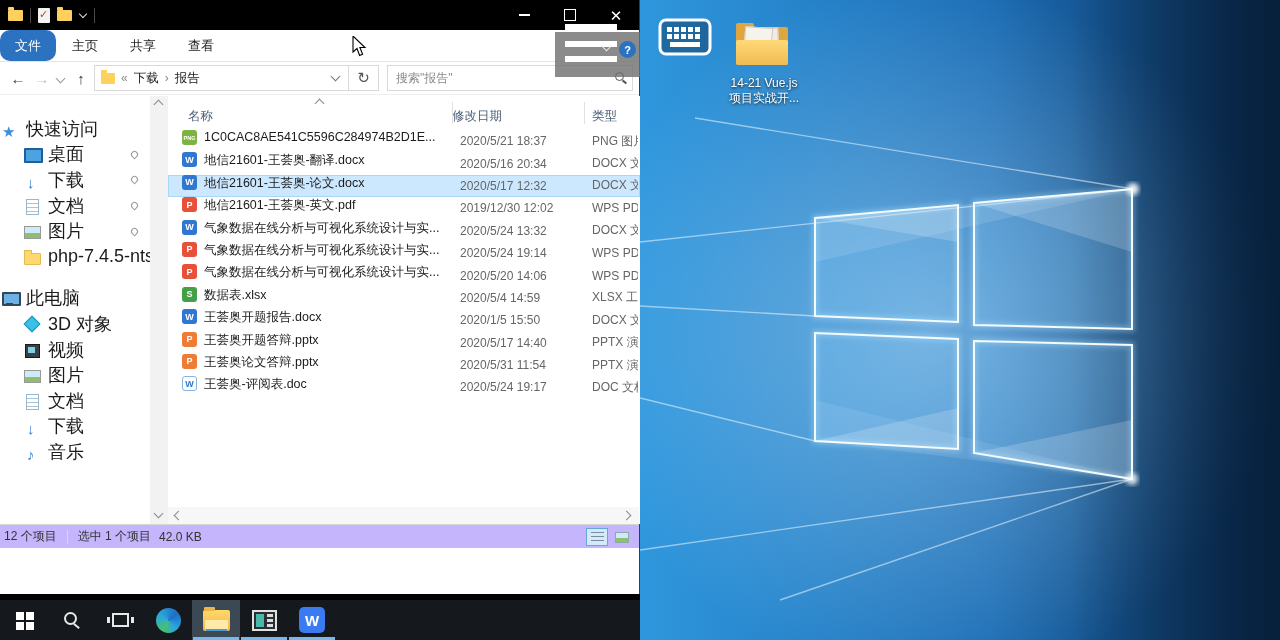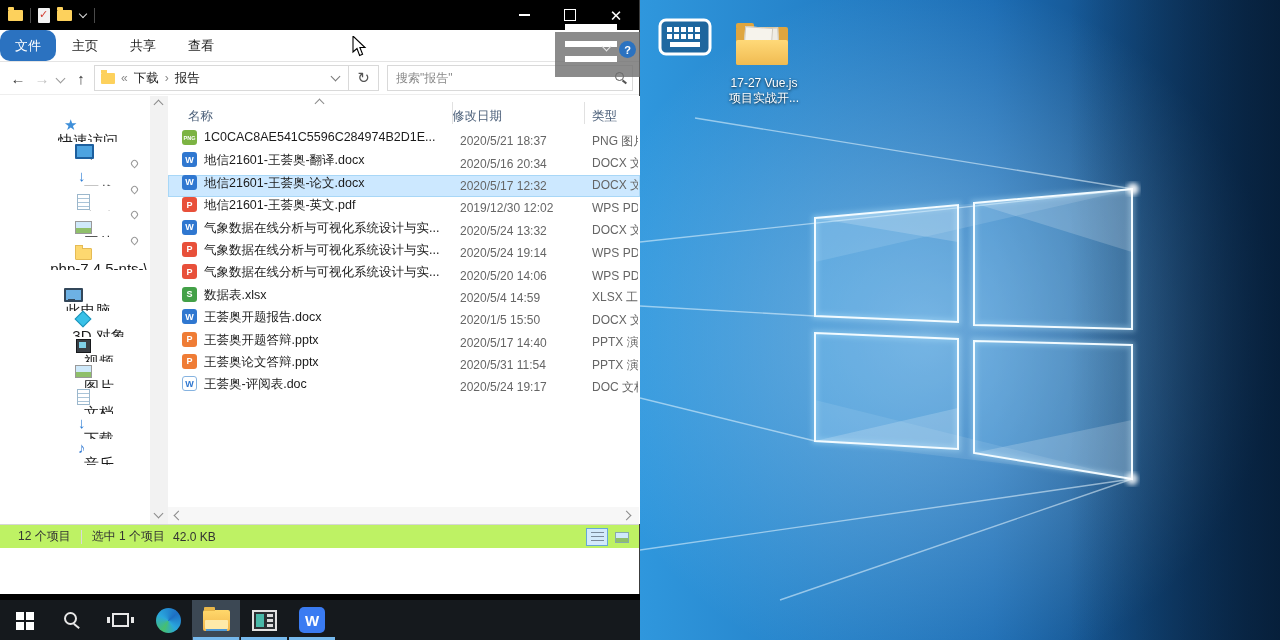--- a/index.html
+++ b/index.html
@@ -50,21 +50,21 @@
   .ab-sep{color:#8a8a8a;font-size:12px;}
   .ab-chev{margin-left:auto;width:12px;height:12px;position:relative;}
   .ab-chev::before{content:"";position:absolute;left:2px;top:1px;width:6px;height:6px;border-right:1.3px solid #777;border-bottom:1.3px solid #777;transform:rotate(45deg);}
   .refreshbox{flex:0 0 30px;height:26px;border:1px solid #d9d9d9;border-left:none;display:flex;align-items:center;justify-content:center;color:#555;font-size:15px;}
   .searchbox{flex:1;height:26px;border:1px solid #d9d9d9;margin-left:8px;display:flex;align-items:center;padding:0 8px;font-size:12px;color:#8a8a8a;position:relative;}
   .mag{position:absolute;right:8px;top:6px;width:9px;height:9px;border:1.6px solid #555;border-radius:50%;}
   .mag::after{content:"";position:absolute;right:-4px;bottom:-3px;width:5px;height:1.8px;background:#555;transform:rotate(40deg);}
 
   
   .sidebar{position:absolute;left:0;top:96px;width:150px;bottom:70px;overflow:hidden;background:#fff;padding-top:20px;}
-  .sb-item{display:flex;align-items:center;height:25.6px;padding-left:48px;font-size:15px;color:#1b1b1b;white-space:nowrap;flex-direction:column;}
+  .sb-item{display:flex;align-items:center;height:25.6px;padding-left:48px;font-size:18px;color:#1b1b1b;white-space:nowrap;}
   .sb-item.hdr{padding-left:26px;}
   .sb-item.gap{margin-top:16px;}
   .sbl{overflow:hidden;}
   .pin{margin-left:auto;margin-right:12px;width:7px;height:7px;border:1.6px solid #9a9a9a;border-radius:50% 50% 50% 0;transform:rotate(-45deg);flex:0 0 7px;}
   .sbi{width:16px;height:16px;margin-right:8px;margin-left:-24px;position:relative;flex:0 0 16px;}
   .star-icon::before{content:"★";color:#3f8fd9;font-size:15px;line-height:16px;}
   .desktop-icon::before{content:"";position:absolute;left:0;top:2px;width:15px;height:11px;background:#4da3e0;border:2px solid #1d5f9e;border-radius:1px;}
   .download-icon::before{content:"↓";color:#2f7fd6;font-weight:bold;font-size:15px;line-height:16px;margin-left:3px;}
   .doc-icon::before{content:"";position:absolute;left:2px;top:1px;width:11px;height:14px;background:repeating-linear-gradient(#fff 0 3px,#aac4d8 3px 4px);border:1px solid #9bb7cc;}
   .pic-icon::before{content:"";position:absolute;left:0;top:3px;width:15px;height:11px;border:1px solid #999;background:linear-gradient(180deg,#cfe9fa 0 55%,#8fbf6a 55% 100%);}
@@ -99,21 +99,21 @@
   .fic.docx{background:#2f77d0;}
   .fic.pdf{background:#e8503a;}
   .fic.xlsx{background:#43a047;}
   .fic.pptx{background:#ef7c35;}
   .fic.doc{background:#fff;color:#2f77d0;border:1px solid #86b3e0;}
 
   .hscroll{position:absolute;left:168px;right:0;bottom:70px;height:17px;background:#f7f7f7;z-index:1;}
   .hs-l{position:absolute;left:7px;top:5px;transform:rotate(-45deg);width:7px;height:7px;border-left:1.6px solid #8a8a8a;border-top:1.6px solid #8a8a8a;}
   .hs-r{position:absolute;right:9px;top:5px;transform:rotate(135deg);width:7px;height:7px;border-left:1.6px solid #8a8a8a;border-top:1.6px solid #8a8a8a;}
 
-  .statusbar{position:absolute;left:0;right:0;bottom:46px;height:24px;background:#bef264;border-top:1px solid #d6d6d6;display:flex;align-items:center;font-size:12px;color:#333;padding-left:18px;}
+  .statusbar{position:absolute;left:0;right:0;bottom:46px;height:24px;background:#c4b5fd;border-top:1px solid #d6d6d6;display:flex;align-items:center;font-size:12px;color:#333;padding-left:4px;}
   .st-sep{width:1px;height:14px;background:#d9d9d9;margin:0 10px;}
   .viewbtns{position:absolute;right:6px;top:3px;display:flex;gap:3px;}
   .vb{width:22px;height:18px;border:1px solid transparent;display:flex;align-items:center;justify-content:center;}
   .vb.active{border-color:#66a7d8;background:#d3eafb;}
   .vb-det{width:13px;height:11px;background:repeating-linear-gradient(#7a8a9a 0 1.5px,transparent 1.5px 4px);}
   .vb-pic{width:14px;height:11px;border:1px solid #8aa;background:linear-gradient(180deg,#cfe9fa 0 55%,#8fbf6a 55% 100%);}
 
   
   .rec-overlay{position:absolute;left:555px;top:32px;width:85px;height:45px;background:rgba(110,110,110,.8);z-index:6;}
   .ro-bar{position:absolute;left:10px;width:52px;height:6px;background:#fff;}
@@ -229,21 +229,21 @@
     </svg>
   </div>
 
   <div class="desk-folder">
     <div class="fback"></div>
     <div class="fpaper2"></div>
     <div class="fpaper"></div>
     <div class="ffront"></div>
   </div>
   <div class="desk-label">
-    <div>17-27 Vue.js</div>
+    <div>14-21 Vue.js</div>
     <div>项目实战开...</div>
   </div>
 
   <div class="window">
 
     <div class="titlebar">
       <span class="tb-folder"></span>
       <span class="tb-sep"></span>
       <span class="tb-prop"></span>
       <span class="tb-folder"></span>

